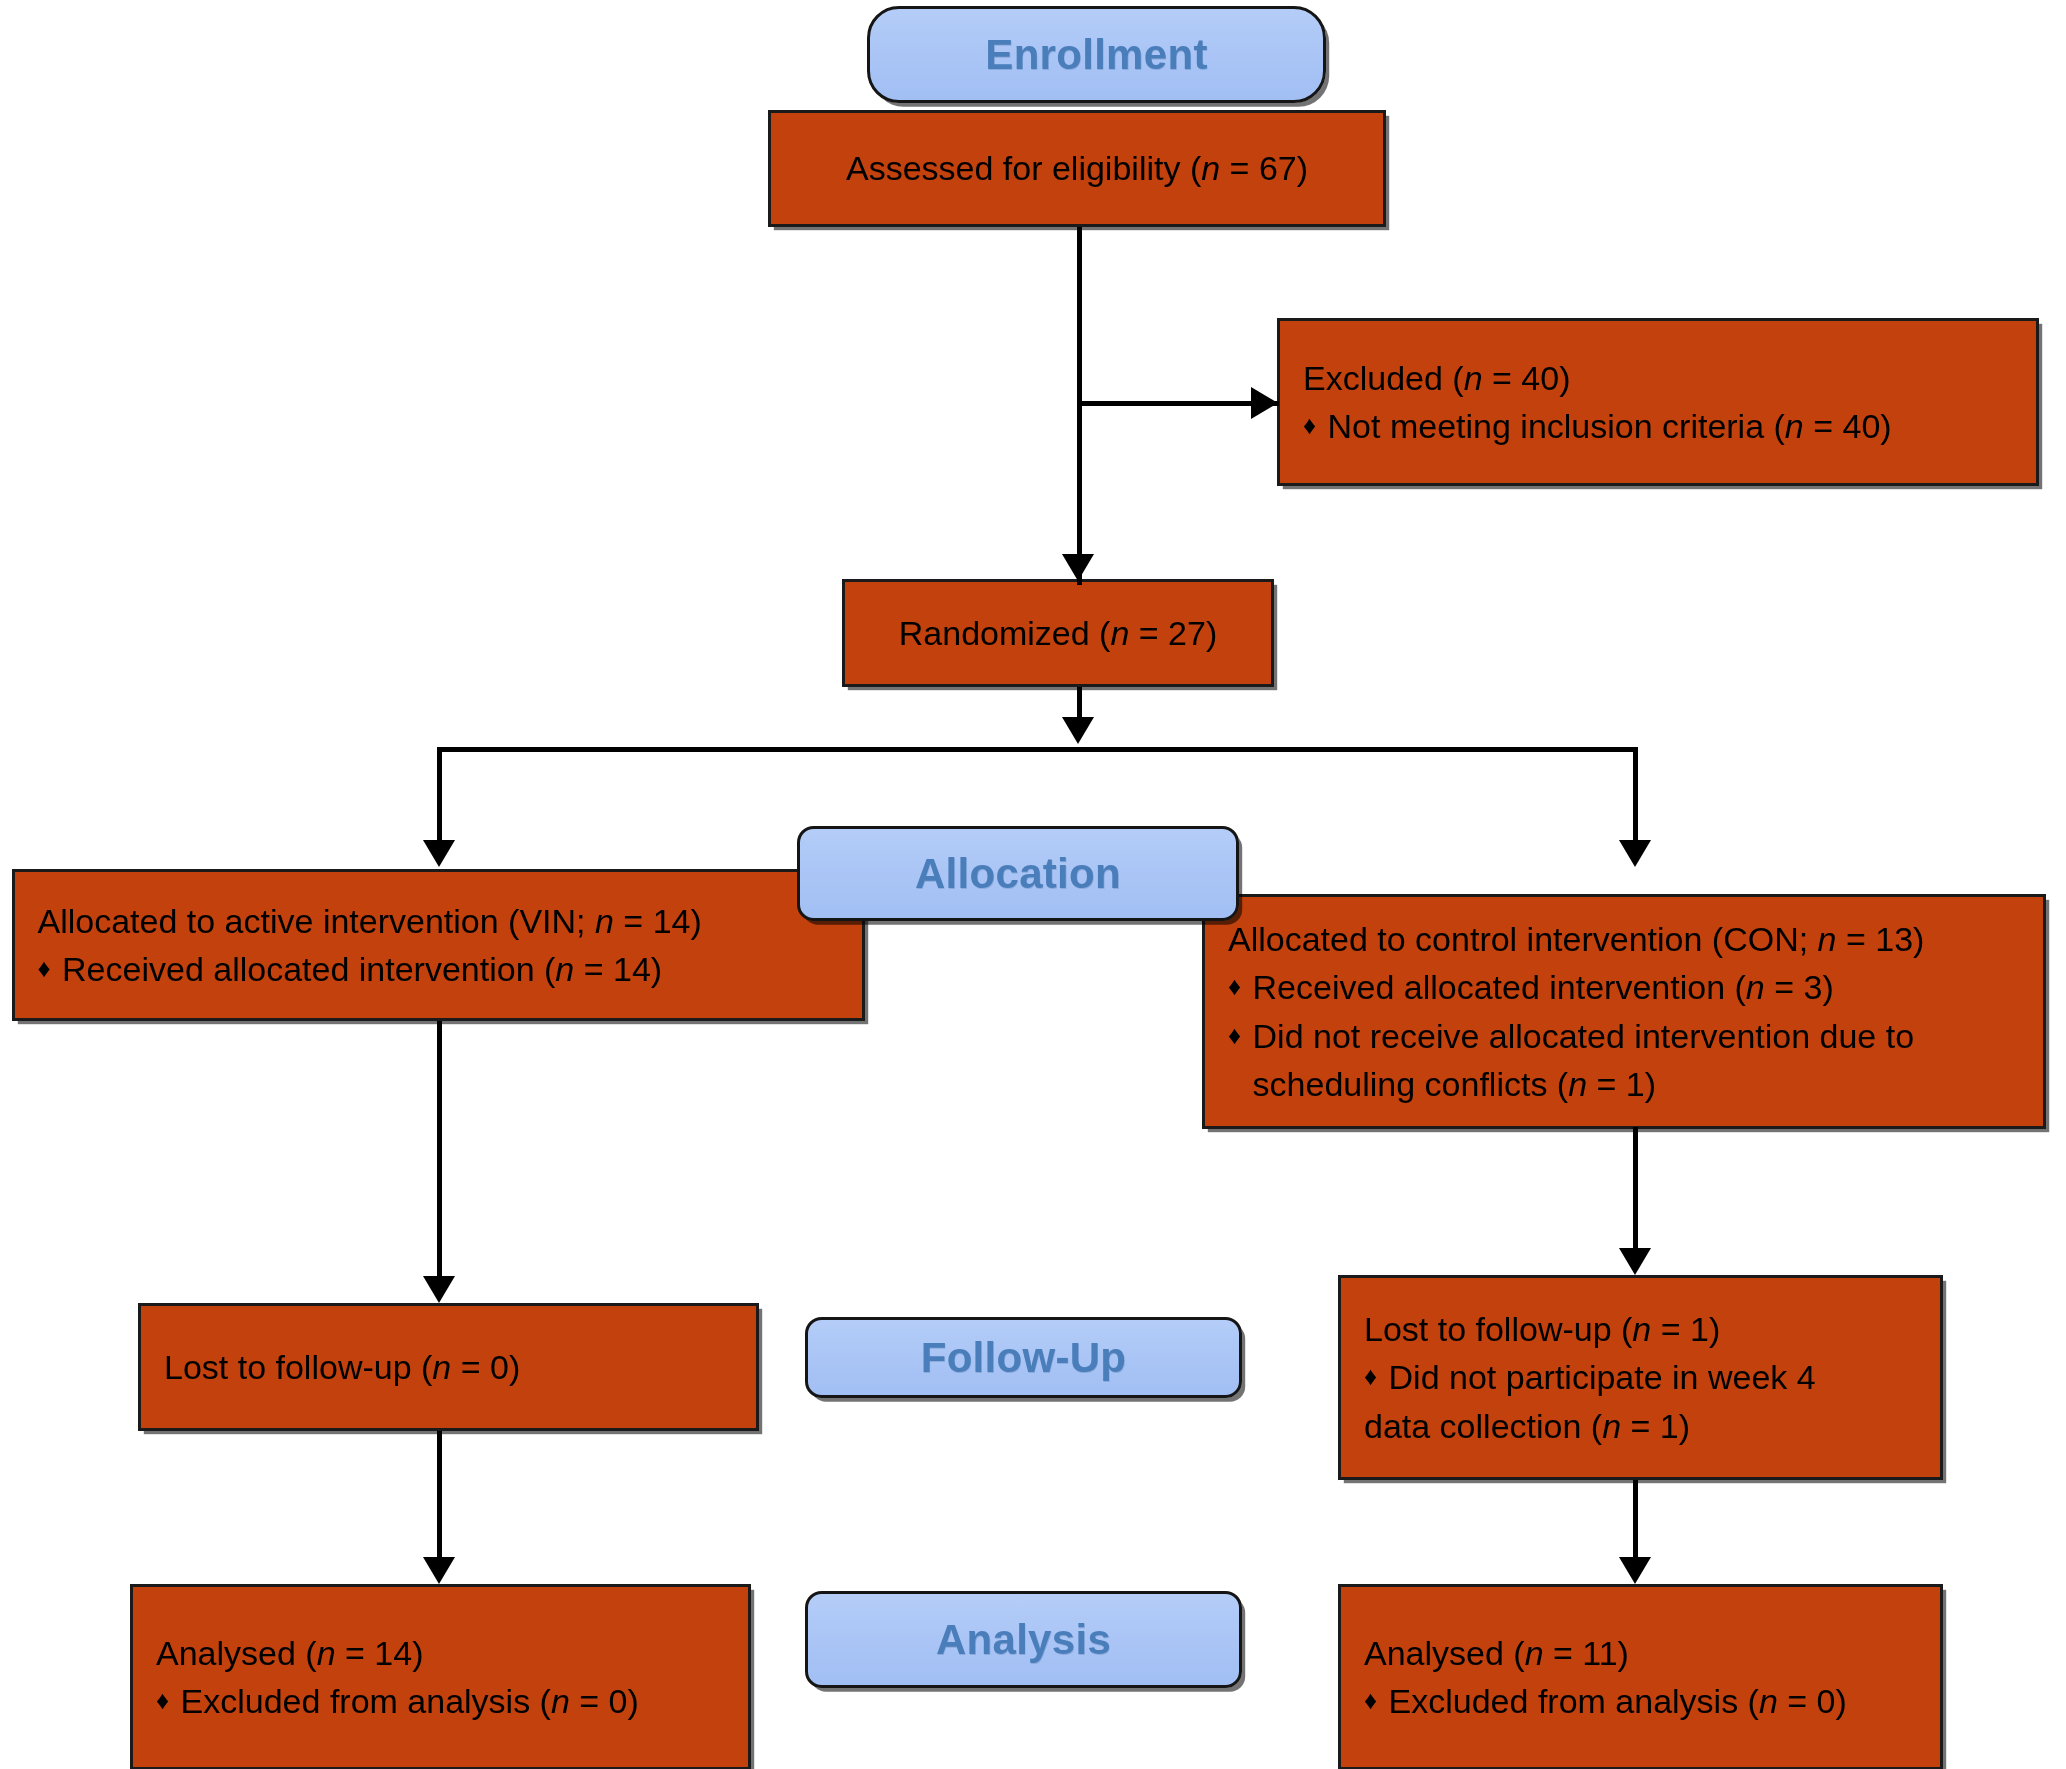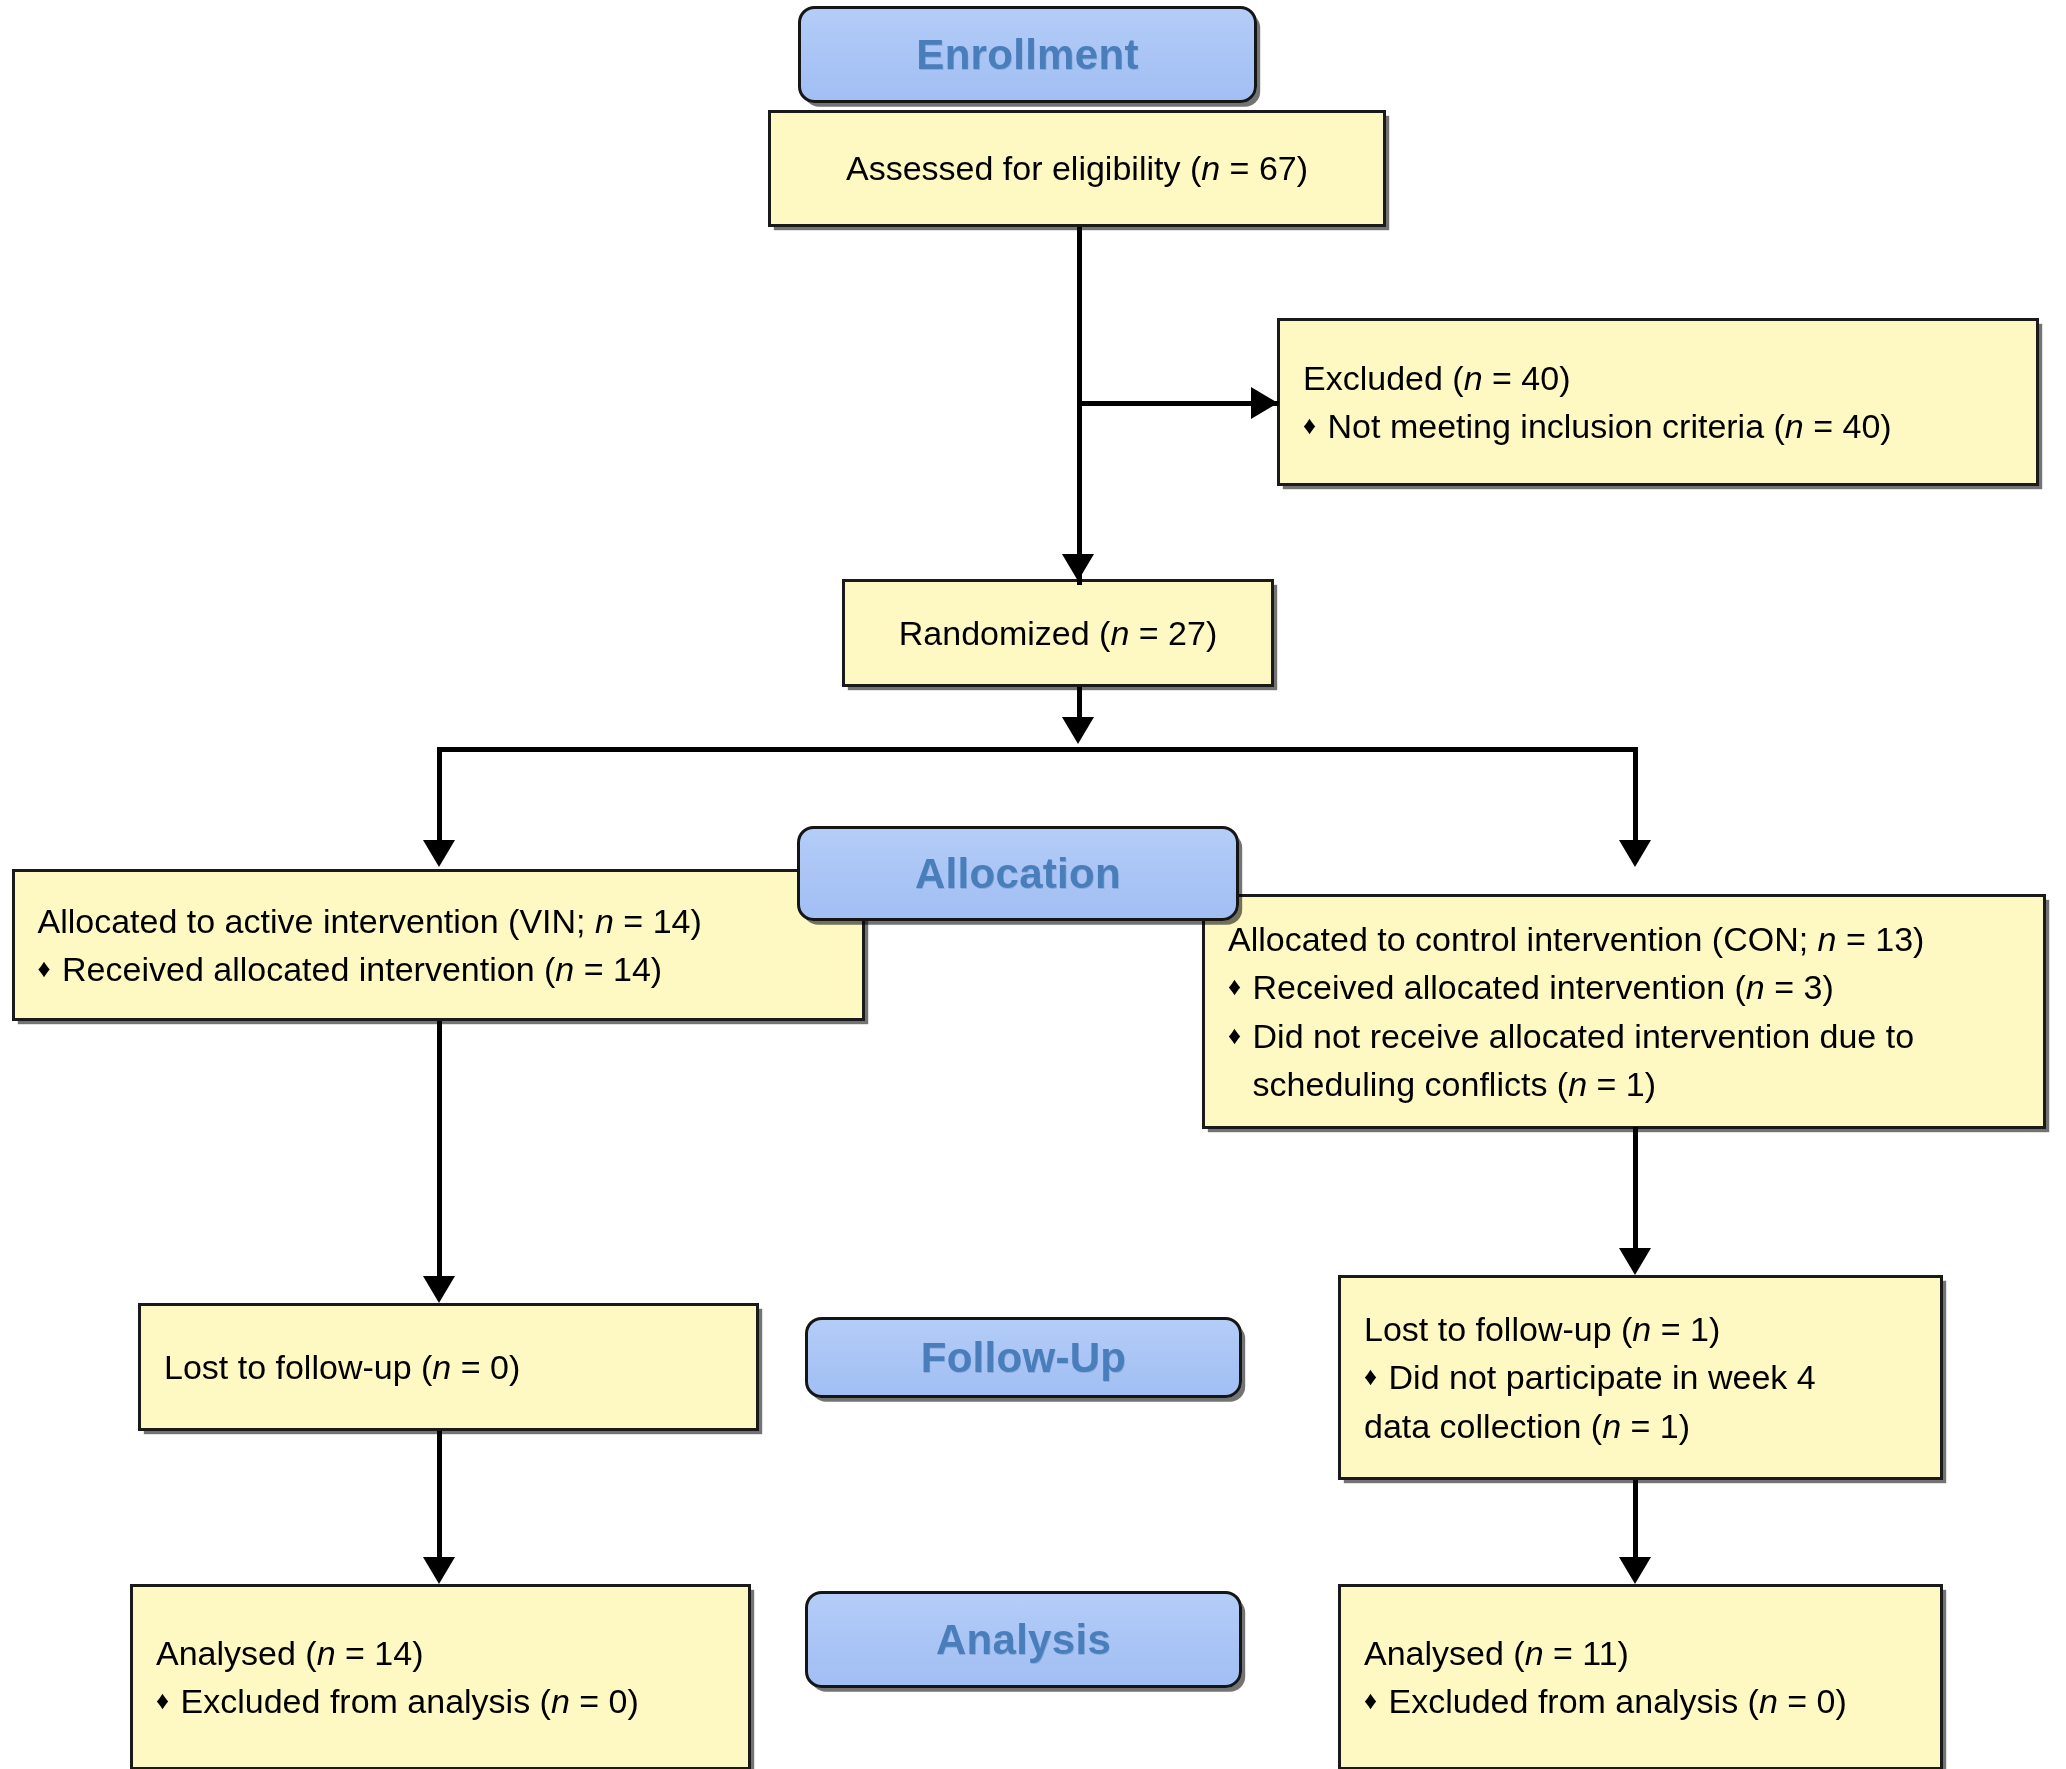--- a/index.html
+++ b/index.html
@@ -14,21 +14,21 @@
     height: 1769px;
     background: #ffffff;
     font-family: "Liberation Sans", sans-serif;
     overflow: hidden;
   }
 
   
   .box {
     position: absolute;
     box-sizing: border-box;
-    background: #fef9c3;
+    background: #c2410c;
     border: 3.2px solid #1a1a1a;
     box-shadow: 4.5px 4.5px 0 -1.3px rgba(0,0,0,0.55);
     display: flex;
     flex-direction: column;
     justify-content: center;
   }
   .box .line {
     font-size: 34px;
     line-height: 1.42;
     color: #000000;
@@ -102,21 +102,21 @@
     border-bottom: 16.6px solid transparent;
     border-left: 27px solid #000000;
     z-index: 3;
   }
 </style>
 </head>
 <body>
 
 <div id="canvas">
 
-  <div class="stage" style="left:798px; top:6.4px; width:459px; height:97px;">
+  <div class="stage" style="left:867px; top:6.4px; width:459px; height:97px;border-radius:32px;">
     <span>Enrollment</span>
   </div>
 
   <div class="box center" style="left:768px; top:110px; width:618px; height:117px;">
     <div class="line">
       <span>Assessed for eligibility (</span><em class="n">n</em><span> = 67)</span>
     </div>
   </div>
 
   <div class="vline" style="left:1077px; top:227px; height:358px;"></div>

